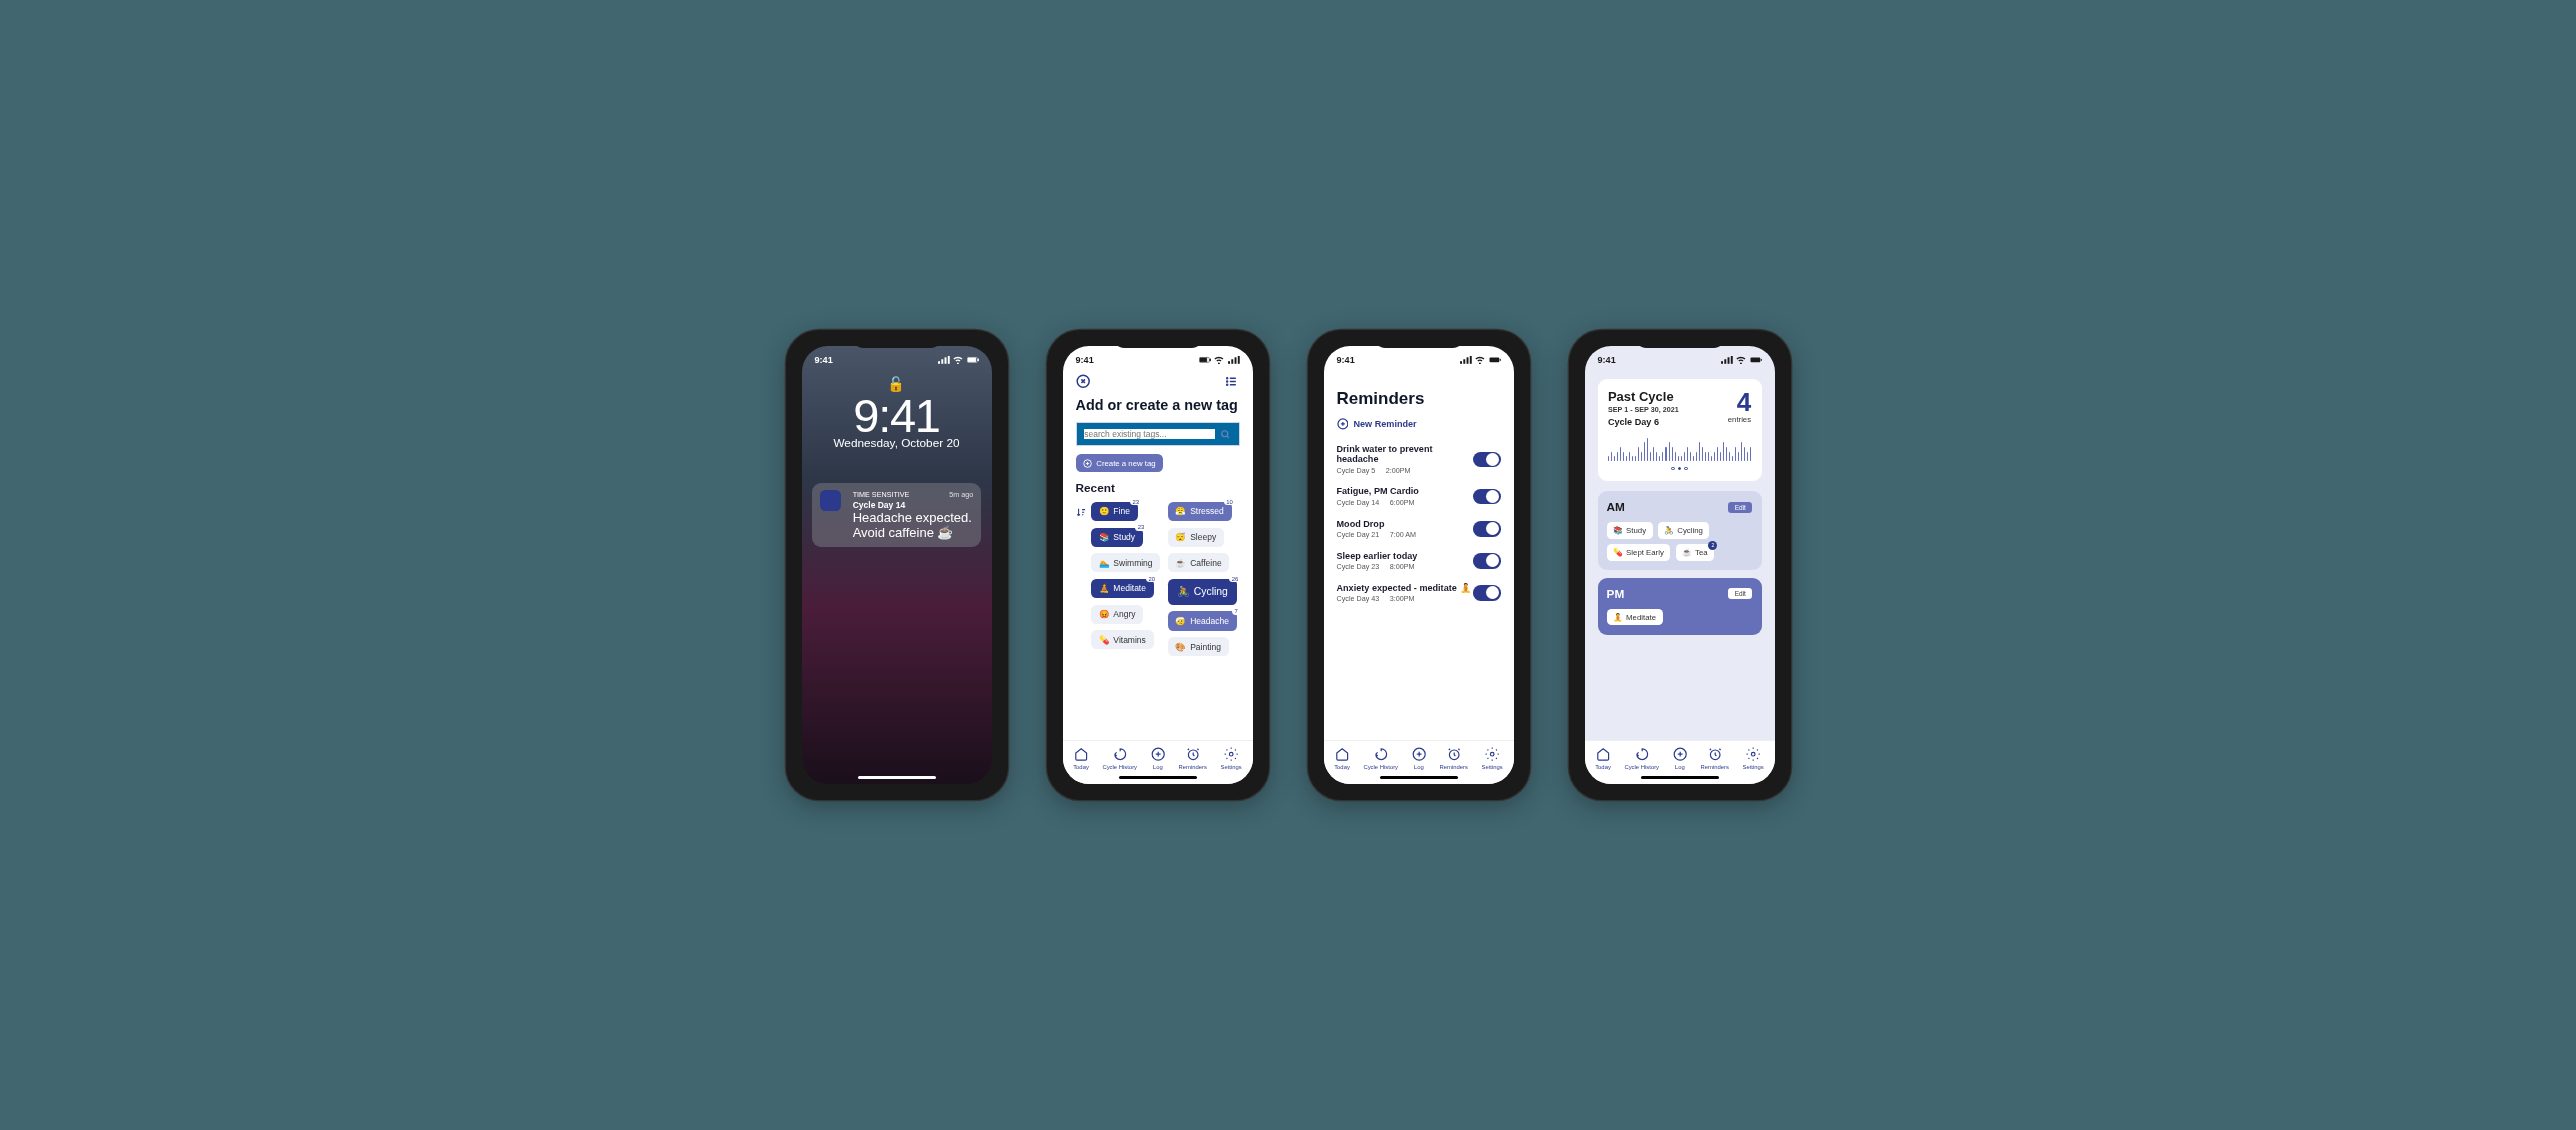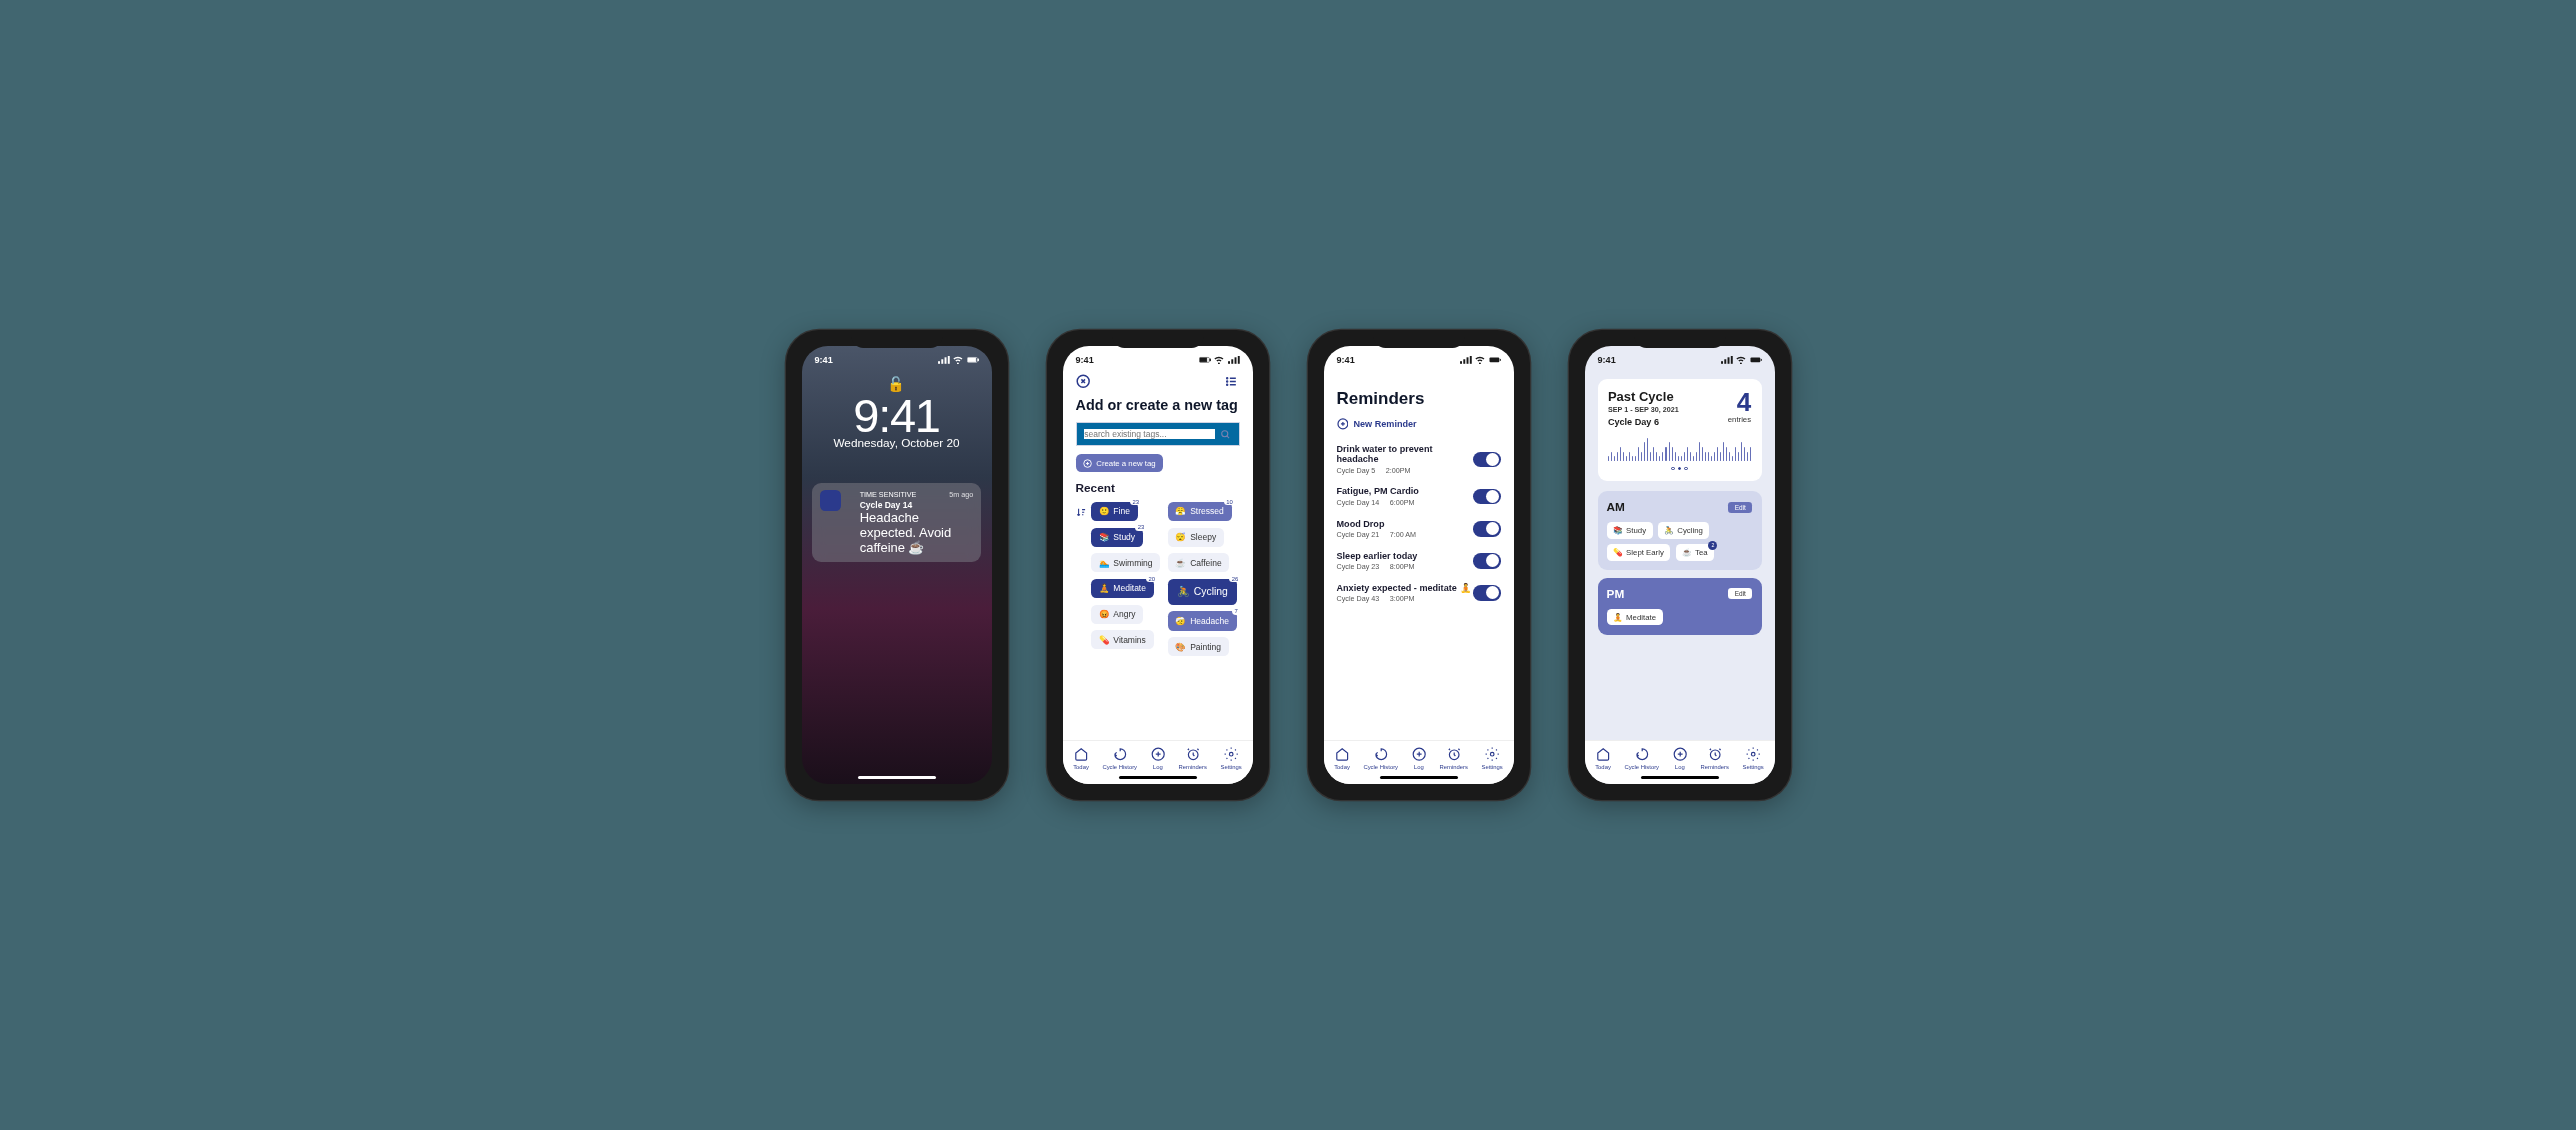--- a/index.html
+++ b/index.html
@@ -10,21 +10,21 @@
 .statusbar{display:flex;justify-content:space-between;align-items:center;padding:6.5px 13px 2.6px;font-size:9.1px;font-weight:600;height:23.5px}
 .status-icons{display:flex;gap:2.6px;align-items:center}
 .status-icons svg{width:11.8px;height:7.8px}
 
 .ls{background:linear-gradient(180deg,#4a5568 0%,#2d3748 30%,#4a1d3a 60%,#1a0f1a 100%);color:#fff;height:100%}
 .ls .statusbar{color:#fff}
 .ls-lock{text-align:center;margin-top:6.5px;font-size:14.4px}
 .ls-time{text-align:center;font-size:47px;font-weight:300;letter-spacing:-1.3px;margin-top:-5.2px}
 .ls-date{text-align:center;font-size:11.8px;font-weight:400;margin-top:-6.5px}
 .notif{margin:33px 10.4px;background:rgba(120,120,130,.55);backdrop-filter:blur(6.5px);border-radius:9.1px;padding:6.5px 7.8px;color:#fff}
-.notif-row{display:flex;gap:19px;align-items:flex-start}
+.notif-row{display:flex;gap:12px;align-items:flex-start}
 .notif-ico{width:21px;height:21px;background:#2b3a8c;border-radius:5.2px;flex-shrink:0}
 .notif-body{flex:1}
 .notif-head{display:flex;justify-content:space-between;font-size:7.2px;margin-bottom:1.3px}
 .notif-ts{opacity:.8}
 .notif-title{font-size:8.5px;font-weight:600}
 .notif-msg{font-size:13px}
 .home-ind{position:absolute;bottom:5.2px;left:50%;transform:translateX(-50%);width:78px;height:2.6px;background:#fff;border-radius:2px}
 .home-ind.dark{background:#000}
 
 .wscreen{background:#f5f6fa;color:#1a1a1a}

